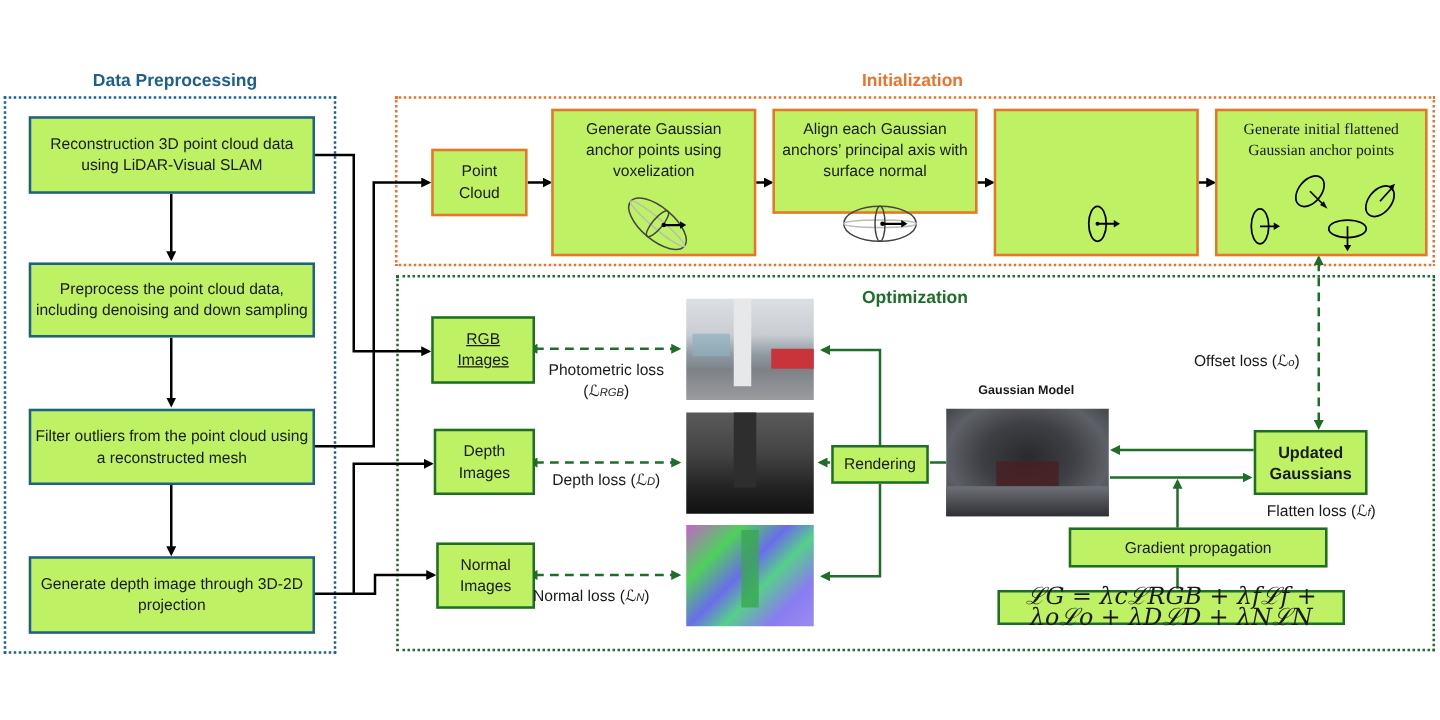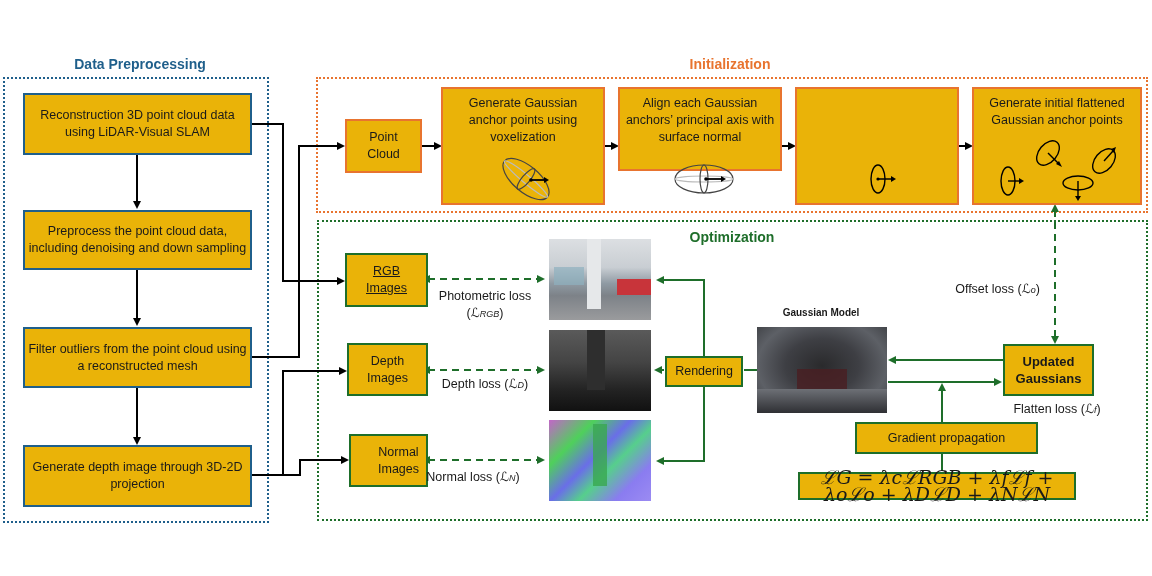--- a/index.html
+++ b/index.html
@@ -1,21 +1,21 @@
 <!DOCTYPE html>
 <html><head>
 <meta charset="utf-8">
 <style>
   html, body { margin:0; padding:0; background:#ffffff; }
   body { width:1152px; height:576px; position:relative; overflow:hidden;
          font-family:"Liberation Sans", "DejaVu Sans", sans-serif; color:#1a1a1a; }
   .abs { position:absolute; }
   .sec-title { position:absolute; font-weight:bold; font-size:14px; text-align:center; }
   .frame { position:absolute; box-sizing:border-box; }
-  .box { position:absolute; box-sizing:border-box; background:#eab308;
+  .box { position:absolute; box-sizing:border-box; background:#bef264;
          display:flex; align-items:flex-start; justify-content:center; text-align:center;
          font-size:12.5px; line-height:17px; padding-top:6px; }
   .box.center { align-items:center; padding-top:0; }
   .blue { border:2px solid #1f5f8b; }
   .orange { border:2.5px solid #e8742f; }
   .green { border:2px solid #1e6e2a; }
   .lbl { position:absolute; font-size:12.5px; text-align:center; line-height:17px; }
   svg.wires { position:absolute; left:0; top:0; }
   .img { position:absolute; box-sizing:border-box; }
   i.sub { font-size:9px; font-style:italic; }
@@ -127,21 +127,21 @@
 
 <div class="box orange" style="left:795px;top:87px;width:164px;height:118px;">
   <svg class="abs" style="left:70px;top:72px" width="34" height="36">
     <ellipse cx="11" cy="18" rx="7" ry="14" fill="none" stroke="#000" stroke-width="1.4"></ellipse>
     <line x1="11" y1="18" x2="25" y2="18" stroke="#000" stroke-width="1.5"></line>
     <path d="M24,15 L29,18 L24,21 z" fill="#000"></path>
       <circle cx="11" cy="18" r="1.6" fill="#000"></circle>
   </svg>
 </div>
 
-<div class="box orange" style="left:972px;top:87px;width:170px;height:118px;">
+<div class="box orange" style="left:972px;top:87px;width:170px;height:118px;font-family:Liberation Serif, serif;">
   <span style="width:165px">Generate initial flattened Gaussian anchor points</span>
   <svg class="abs" style="left:12px;top:44px" width="150" height="72">
     <g fill="none" stroke="#000" stroke-width="1.4">
       <ellipse cx="22" cy="48" rx="7" ry="14"></ellipse>
       <ellipse cx="62" cy="20" rx="9" ry="14" transform="rotate(40 62 20)"></ellipse>
       <ellipse cx="92" cy="50" rx="15" ry="7"></ellipse>
       <ellipse cx="118" cy="28" rx="9" ry="14" transform="rotate(40 118 28)"></ellipse>
       <line x1="22" y1="48" x2="34" y2="48"></line>
       <line x1="62" y1="20" x2="72" y2="30"></line>
       <line x1="92" y1="48" x2="92" y2="64"></line>
@@ -153,21 +153,21 @@
     <path d="M125,16 L130,14 L128,20 z" fill="#000"></path>
   </svg>
 </div>
 
 <div class="box green center" style="left:345px;top:253px;width:83px;height:54px;text-decoration:underline;">
     <span style="width:50px">RGB Images</span>
   </div>
 <div class="box green center" style="left:347px;top:343px;width:81px;height:53px;">
     <span style="width:50px">Depth Images</span>
   </div>
-<div class="box green center" style="left:349px;top:434px;width:79px;height:53px;justify-content:flex-end;">
+<div class="box green center" style="left:349px;top:434px;width:79px;height:53px;">
     <span style="width:55px">Normal Images</span>
   </div>
 
 <div class="lbl" style="left:428px;top:288px;width:114px;"><span>Photometric loss (ℒ</span><i class="sub">RGB</i>)</div>
 <div class="lbl" style="left:428px;top:376px;width:114px;"><span>Depth loss (ℒ</span><i class="sub">D</i>)</div>
 <div class="lbl" style="left:416px;top:469px;width:114px;"><span>Normal loss (ℒ</span><i class="sub">N</i>)</div>
 
 <div class="img" style="left:549px;top:239px;width:102px;height:81px;
   background:linear-gradient(180deg,#dcdfe2 0%,#c9ced3 35%,#8f9aa3 55%,#7d8288 70%,#9a9b9d 100%);">
   <div class="abs" style="left:38px;top:0;width:14px;height:70px;background:#e6e8ea;"></div>
@@ -194,19 +194,19 @@
   <div class="abs" style="left:0;top:62px;width:130px;height:24px;background:linear-gradient(180deg,#6d7076,#2f3034);"></div>
 </div>
 
 <div class="box green center" style="left:1003px;top:344px;width:91px;height:52px;font-weight:bold;font-size:13px;">
     <span style="width:70px">Updated Gaussians</span>
   </div>
 
 <div class="lbl" style="left:945px;top:281px;width:105px;"><span>Offset loss (ℒ</span><i class="sub">o</i>)</div>
 <div class="lbl" style="left:1002px;top:401px;width:110px;"><span>Flatten loss (ℒ</span><i class="sub">f</i>)</div>
 
-<div class="box green center" style="left:855px;top:422px;width:183px;height:32px;">
+<div class="box green center" style="left:855px;top:422px;width:207px;height:32px;">
     <span>Gradient propagation</span>
   </div>
 
 <div class="box green center" style="left:798px;top:472px;width:278px;height:28px;font-family:'DejaVu Serif','Liberation Serif',serif;font-style:italic;font-size:19px;">
     <span>ℒG = λcℒRGB + λfℒf + λoℒo + λDℒD + λNℒN</span>
   </div>
 
 </body></html>

